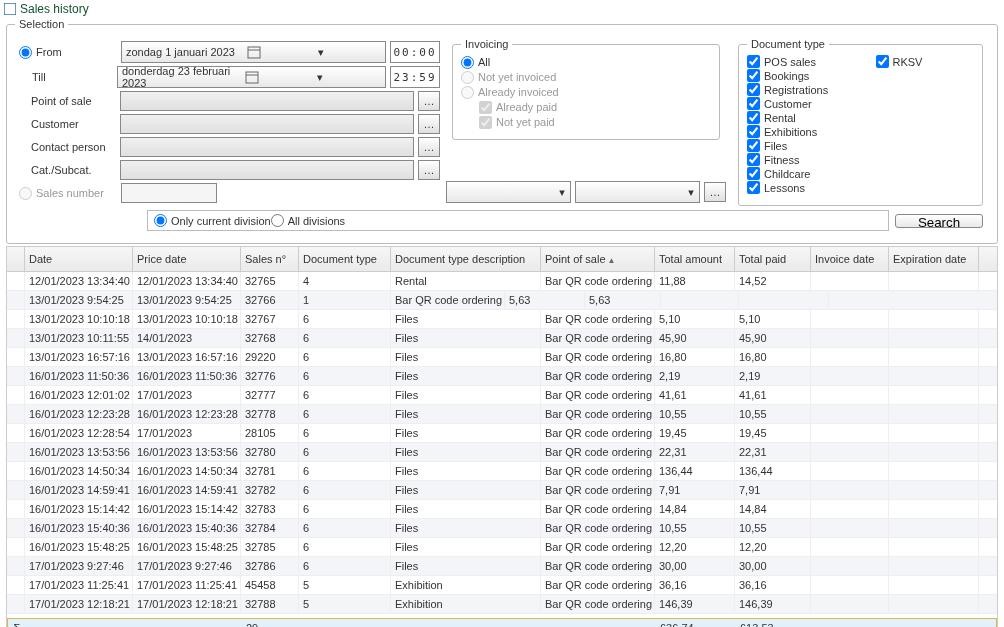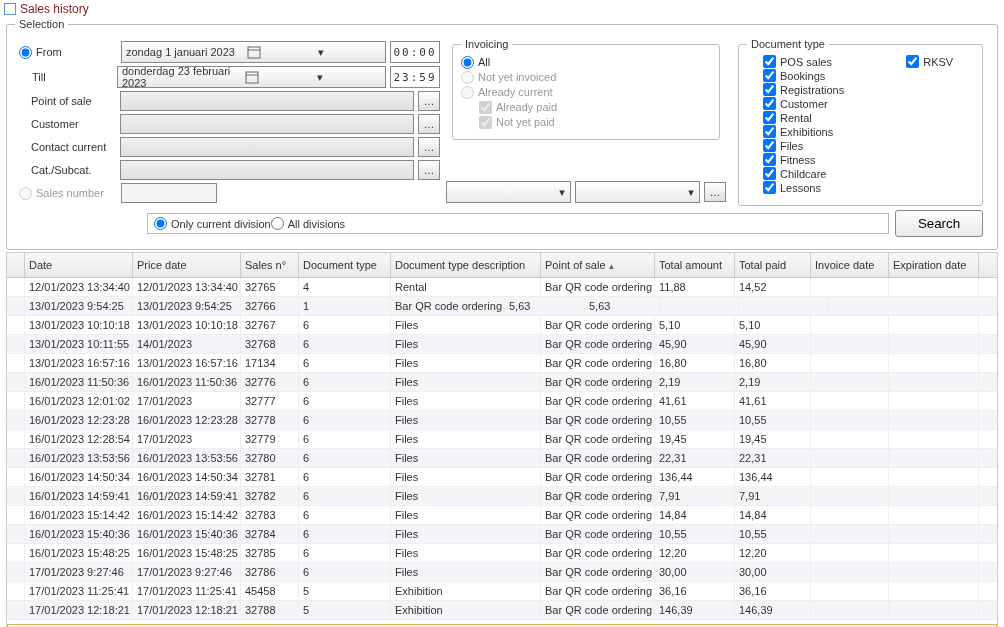--- a/index.html
+++ b/index.html
@@ -1,17 +1,17 @@
 <!DOCTYPE html>
 <html><head>
 <meta charset="utf-8">
 <style>
 *{box-sizing:border-box;margin:0;padding:0}
 body{font:11px Tahoma,Arial,sans-serif;color:#333;background:#fff;width:1004px;height:627px;position:relative}
-.titlebar{display:flex;align-items:center;padding:2px 4px;color:#7f1d1d;font-size:12px}
+.titlebar{display:flex;align-items:center;padding:2px 4px;color:#14532d;font-size:12px}
 .titlebar svg{margin-right:4px}
 fieldset{border:1px solid #bbb;border-radius:3px;padding:4px 8px 8px;margin:0 6px}
 legend{padding:0 4px}
 .filters{display:flex;gap:6px;margin-top:4px}
 .col-left{flex:0 0 425px}
 .row{display:flex;align-items:center;margin:3px 0}
 .row>label{flex:0 0 105px;padding-left:16px}
 .row.radio>label{padding-left:0}
 .row.radio input{margin:0 4px}
 .combo{flex:1;display:flex;align-items:center;height:22px;border:1px solid #888;background:linear-gradient(#fff,#e8e8e8);padding:0 4px}
@@ -19,27 +19,27 @@
 .dd{width:16px;height:16px;display:flex;align-items:center;justify-content:center}
 .time{width:50px;height:22px;border:1px solid #888;margin-left:4px;display:flex;align-items:center;justify-content:center;font-family:monospace;letter-spacing:2px}
 .txt{flex:1;height:20px;border:1px solid #888;background:linear-gradient(#f0f0f0,#e0e0e0)}
 .dots{width:22px;height:20px;border:1px solid #888;background:linear-gradient(#fff,#e0e0e0);margin-left:4px;display:flex;align-items:center;justify-content:center}
 .disabled{color:#999}
 .invoice-opt{display:flex;align-items:flex-start;margin:2px 0}
 .invoice-opt input{margin-right:4px}
 .sub{margin-left:18px}
 .doctype{display:flex;gap:30px}
 .doctype .c{flex:1}
-.check{display:flex;align-items:center;margin:1px 16px}
+.check{display:flex;align-items:center;margin:1px 0}
 .check input{margin-right:4px}
 .bot-row{display:flex;align-items:center;margin:4px 6px;gap:6px}
 .div-choice{flex:1;border:1px solid #bbb;padding:3px 6px;display:flex;}
 .div-choice label{display:flex;align-items:center}
 .div-choice input{margin-right:4px}
-.btn{height:27px;width:88px;border:1px solid #888;background:linear-gradient(#fff,#e8e8e8);border-radius:3px;cursor:pointer}
+.btn{height:14px;width:88px;border:1px solid #888;background:linear-gradient(#fff,#e8e8e8);border-radius:3px;cursor:pointer}
 .grid{margin:2px 6px;border:1px solid #ccc}
 .ghead{display:flex;background:linear-gradient(#f7f7f7,#eaeaea);border-bottom:1px solid #ccc}
 .ghead>div{border-right:1px solid #ccc;padding:6px 4px;white-space:nowrap;overflow:hidden}
 .gbody .gr{display:flex;border-bottom:1px solid #eee}
 .gr>div{border-right:1px solid #eee;padding:3px 4px;white-space:nowrap;overflow:hidden}
 .gr.alt{background:#f3f5f8}
 .gfoot{display:flex;background:#e2f0fb;border:1px solid #e0b54d;margin:4px 0 0}
 .gfoot>div{padding:3px 4px;white-space:nowrap;overflow:hidden}
 .sigma{width:18px;text-align:center}
 .c0{width:18px}.c1{width:108px}.c2{width:108px}.c3{width:58px}.c4{width:92px}.c5{width:150px}.c6{width:114px}.c7{width:80px}.c8{width:76px}.c9{width:78px}.c10{width:90px}
@@ -91,21 +91,21 @@
           <label>Point of sale</label>
           <div class="txt"></div>
           <div class="dots">…</div>
         </div>
       <div class="row">
           <label>Customer</label>
           <div class="txt"></div>
           <div class="dots">…</div>
         </div>
       <div class="row">
-          <label>Contact current</label>
+          <label>Contact person</label>
           <div class="txt"></div>
           <div class="dots">…</div>
         </div>
       <div class="row">
           <label>Cat./Subcat.</label>
           <div class="txt"></div>
           <div class="dots">…</div>
         </div>
       <div class="row radio disabled">
         <input type="radio" disabled="" style="">
@@ -120,21 +120,21 @@
         <div class="invoice-opt">
             <input type="radio" checked="" style="">
             <span>All</span>
           </div>
         <div class="invoice-opt disabled">
             <input type="radio" disabled="" style="">
             <span>Not yet invoiced</span>
           </div>
         <div class="invoice-opt disabled">
             <input type="radio" disabled="" style="">
-            <span>Already current</span>
+            <span>Already invoiced</span>
           </div>
         <div class="invoice-opt sub disabled">
             <input type="checkbox" checked="" disabled="" style="">
             <span>Already paid</span>
           </div>
         <div class="invoice-opt sub disabled">
             <input type="checkbox" checked="" disabled="" style="">
             <span>Not yet paid</span>
           </div>
       </fieldset>
@@ -283,21 +283,21 @@
         <div class="c6">Bar QR code ordering</div>
         <div class="c7">45,90</div>
         <div class="c8">45,90</div>
         <div class="c9"></div>
         <div class="c10"></div>
       </div>
       <div class="gr">
         <div class="c0"></div>
         <div class="c1">13/01/2023 16:57:16</div>
         <div class="c2">13/01/2023 16:57:16</div>
-        <div class="c3">17134</div>
+        <div class="c3">29220</div>
         <div class="c4">6</div>
         <div class="c5">Files</div>
         <div class="c6">Bar QR code ordering</div>
         <div class="c7">16,80</div>
         <div class="c8">16,80</div>
         <div class="c9"></div>
         <div class="c10"></div>
       </div>
       <div class="gr alt">
         <div class="c0"></div>
@@ -335,21 +335,21 @@
         <div class="c6">Bar QR code ordering</div>
         <div class="c7">10,55</div>
         <div class="c8">10,55</div>
         <div class="c9"></div>
         <div class="c10"></div>
       </div>
       <div class="gr">
         <div class="c0"></div>
         <div class="c1">16/01/2023 12:28:54</div>
         <div class="c2">17/01/2023</div>
-        <div class="c3">32779</div>
+        <div class="c3">28105</div>
         <div class="c4">6</div>
         <div class="c5">Files</div>
         <div class="c6">Bar QR code ordering</div>
         <div class="c7">19,45</div>
         <div class="c8">19,45</div>
         <div class="c9"></div>
         <div class="c10"></div>
       </div>
       <div class="gr alt">
         <div class="c0"></div>

